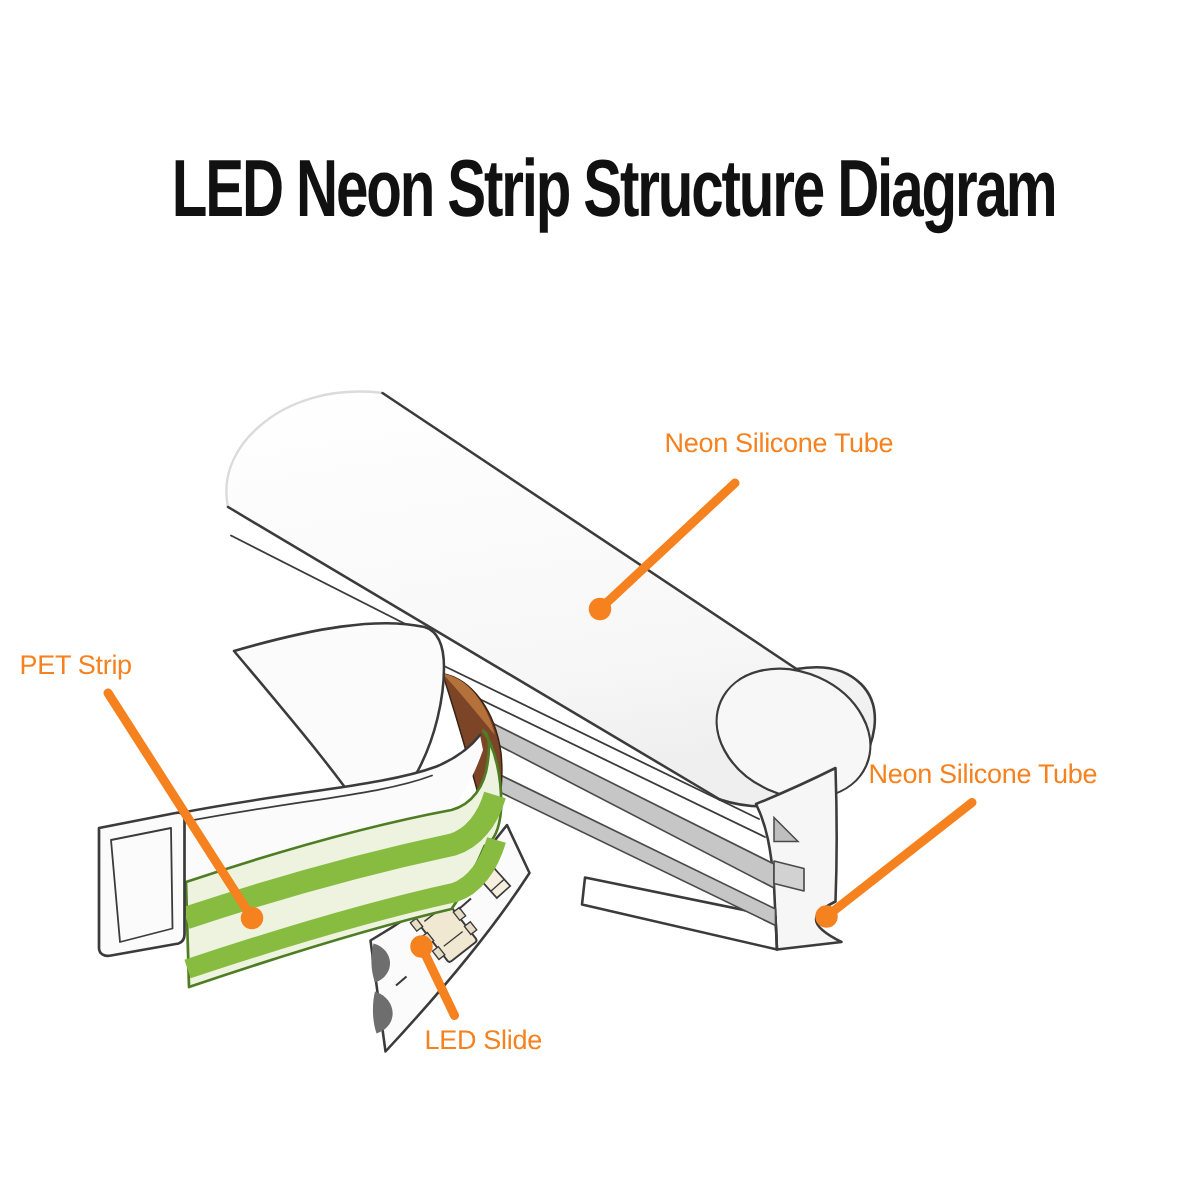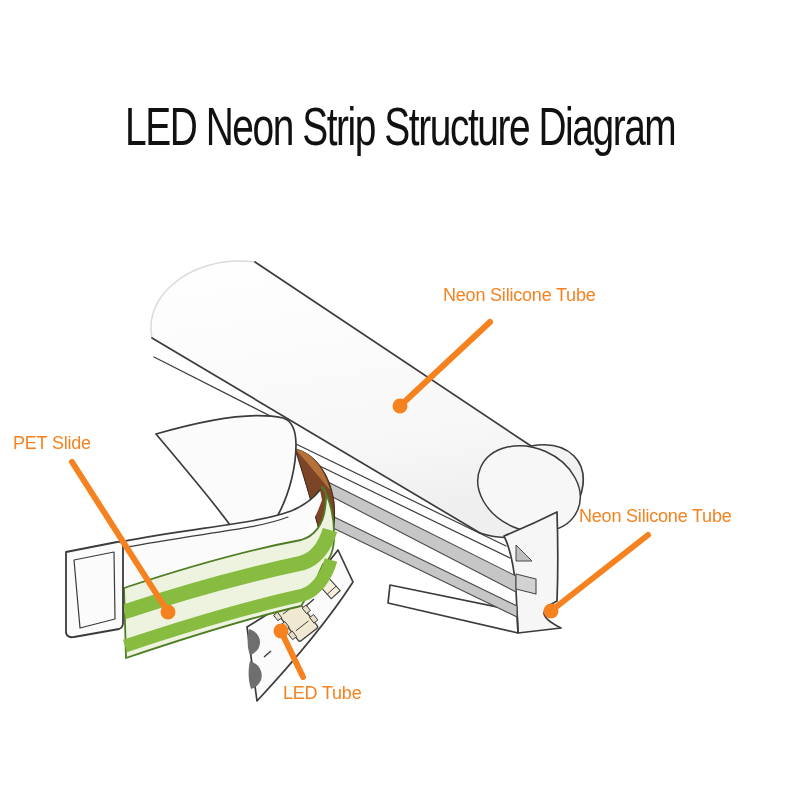--- a/index.html
+++ b/index.html
@@ -28,21 +28,21 @@
   .gray{fill:var(--groove-gray);stroke:#4A4A4A;stroke-width:1.1;stroke-linejoin:round;}
   .gray2{fill:#D2D2D2;stroke:#4A4A4A;stroke-width:1.1;stroke-linejoin:round;}
   .leader{stroke:var(--accent-orange);stroke-width:6;stroke-linecap:round;fill:none;}
   .dot{fill:var(--accent-orange);}
   .stripe1{stroke:var(--green-stripe);stroke-width:15;fill:none;}
   .stripe2{stroke:var(--green-stripe);stroke-width:13;fill:none;}
   .capsoft{stroke:#DBDBDB;stroke-width:1.6;fill:none;}
 
   
   .title{position:absolute;top:98px;left:0;width:800px;text-align:center;
-         color:var(--title-black);font-weight:400;font-size:54px;line-height:1.05;}
+         color:var(--title-black);font-weight:700;font-size:54px;line-height:1.05;}
   .title span{display:inline-block;transform:scaleX(0.72);transform-origin:center;
               letter-spacing:-2px;white-space:nowrap;}
   .lbl{position:absolute;color:var(--accent-orange);font-size:18px;font-weight:400;
        line-height:1;white-space:nowrap;letter-spacing:-0.2px;}
   .lbl-tube-top{left:443px;top:286px;}
   .lbl-tube-right{left:579px;top:507px;}
   .lbl-pet{left:13px;top:434px;}
   .lbl-led{left:283px;top:684px;}
 </style>
 </head>
@@ -200,16 +200,16 @@
   </svg>
 
   <div class="title">
     <span>LED Neon Strip Structure Diagram</span>
   </div>
 
   <div class="lbl lbl-tube-top">Neon Silicone Tube</div>
 
   <div class="lbl lbl-tube-right">Neon Silicone Tube</div>
 
-  <div class="lbl lbl-pet">PET Slide</div>
-
-  <div class="lbl lbl-led">LED Tube</div>
+  <div class="lbl lbl-pet">PET Strip</div>
+
+  <div class="lbl lbl-led">LED Slide</div>
 </div>
 
 </body></html>

